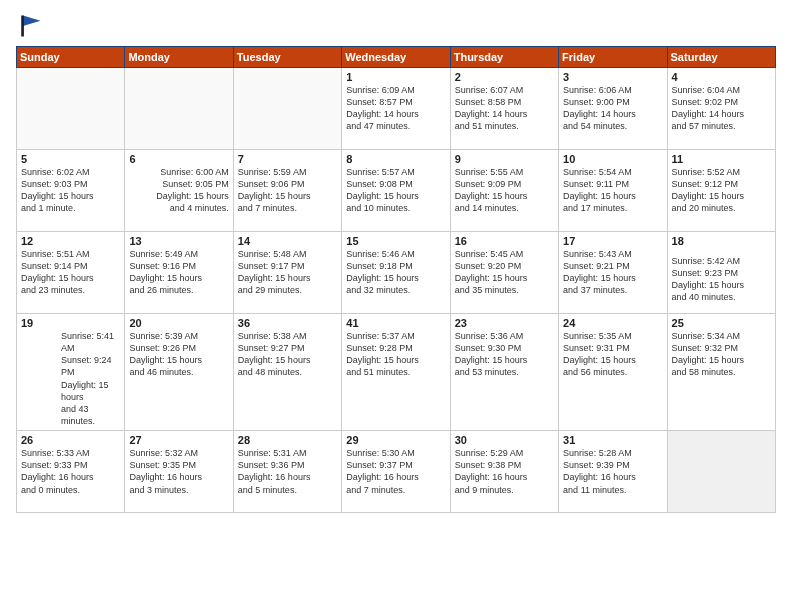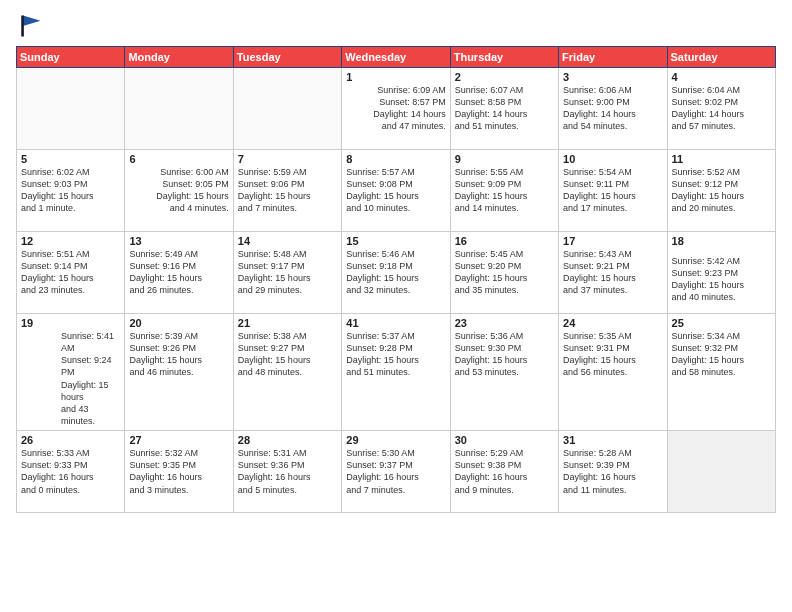--- a/index.html
+++ b/index.html
@@ -57,21 +57,21 @@
     .title-location {
       font-size: 14px;
       color: #333;
     }
     table {
       width: 100%;
       border-collapse: collapse;
       table-layout: fixed;
     }
     th {
-      background: #ef4444;
+      background: #c2410c;
       color: #fff;
       font-size: 11px;
       font-weight: bold;
       padding: 4px 3px;
       text-align: left;
       border: 1px solid #1a4480;
     }
     td {
       border: 1px solid #ccc;
       vertical-align: top;
@@ -134,21 +134,21 @@
           <th>Saturday</th>
         </tr>
     </thead>
     <tbody id="calendar-body">
     <tr>
           <td class="empty"></td>
           <td class="empty"></td>
           <td class="empty"></td>
           <td>
             <span class="day-number">1</span>
-            <div class="day-info" style="white-space: pre-line; text-align: right;">Sunrise: 6:09 AM
+            <div class="day-info" style="white-space: pre-line;">Sunrise: 6:09 AM
 Sunset: 8:57 PM
 Daylight: 14 hours
 and 47 minutes.</div>
           </td>
           <td>
             <span class="day-number">2</span>
             <div class="day-info" style="white-space: pre-line;">Sunrise: 6:07 AM
 Sunset: 8:58 PM
 Daylight: 14 hours
 and 51 minutes.</div>
@@ -279,21 +279,21 @@
 and 43 minutes.</div>
           </td>
           <td>
             <span class="day-number">20</span>
             <div class="day-info" style="white-space: pre-line;">Sunrise: 5:39 AM
 Sunset: 9:26 PM
 Daylight: 15 hours
 and 46 minutes.</div>
           </td>
           <td>
-            <span class="day-number">21</span>
+            <span class="day-number">36</span>
             <div class="day-info" style="white-space: pre-line;">Sunrise: 5:38 AM
 Sunset: 9:27 PM
 Daylight: 15 hours
 and 48 minutes.</div>
           </td>
           <td>
             <span class="day-number">41</span>
             <div class="day-info" style="white-space: pre-line;">Sunrise: 5:37 AM
 Sunset: 9:28 PM
 Daylight: 15 hours

